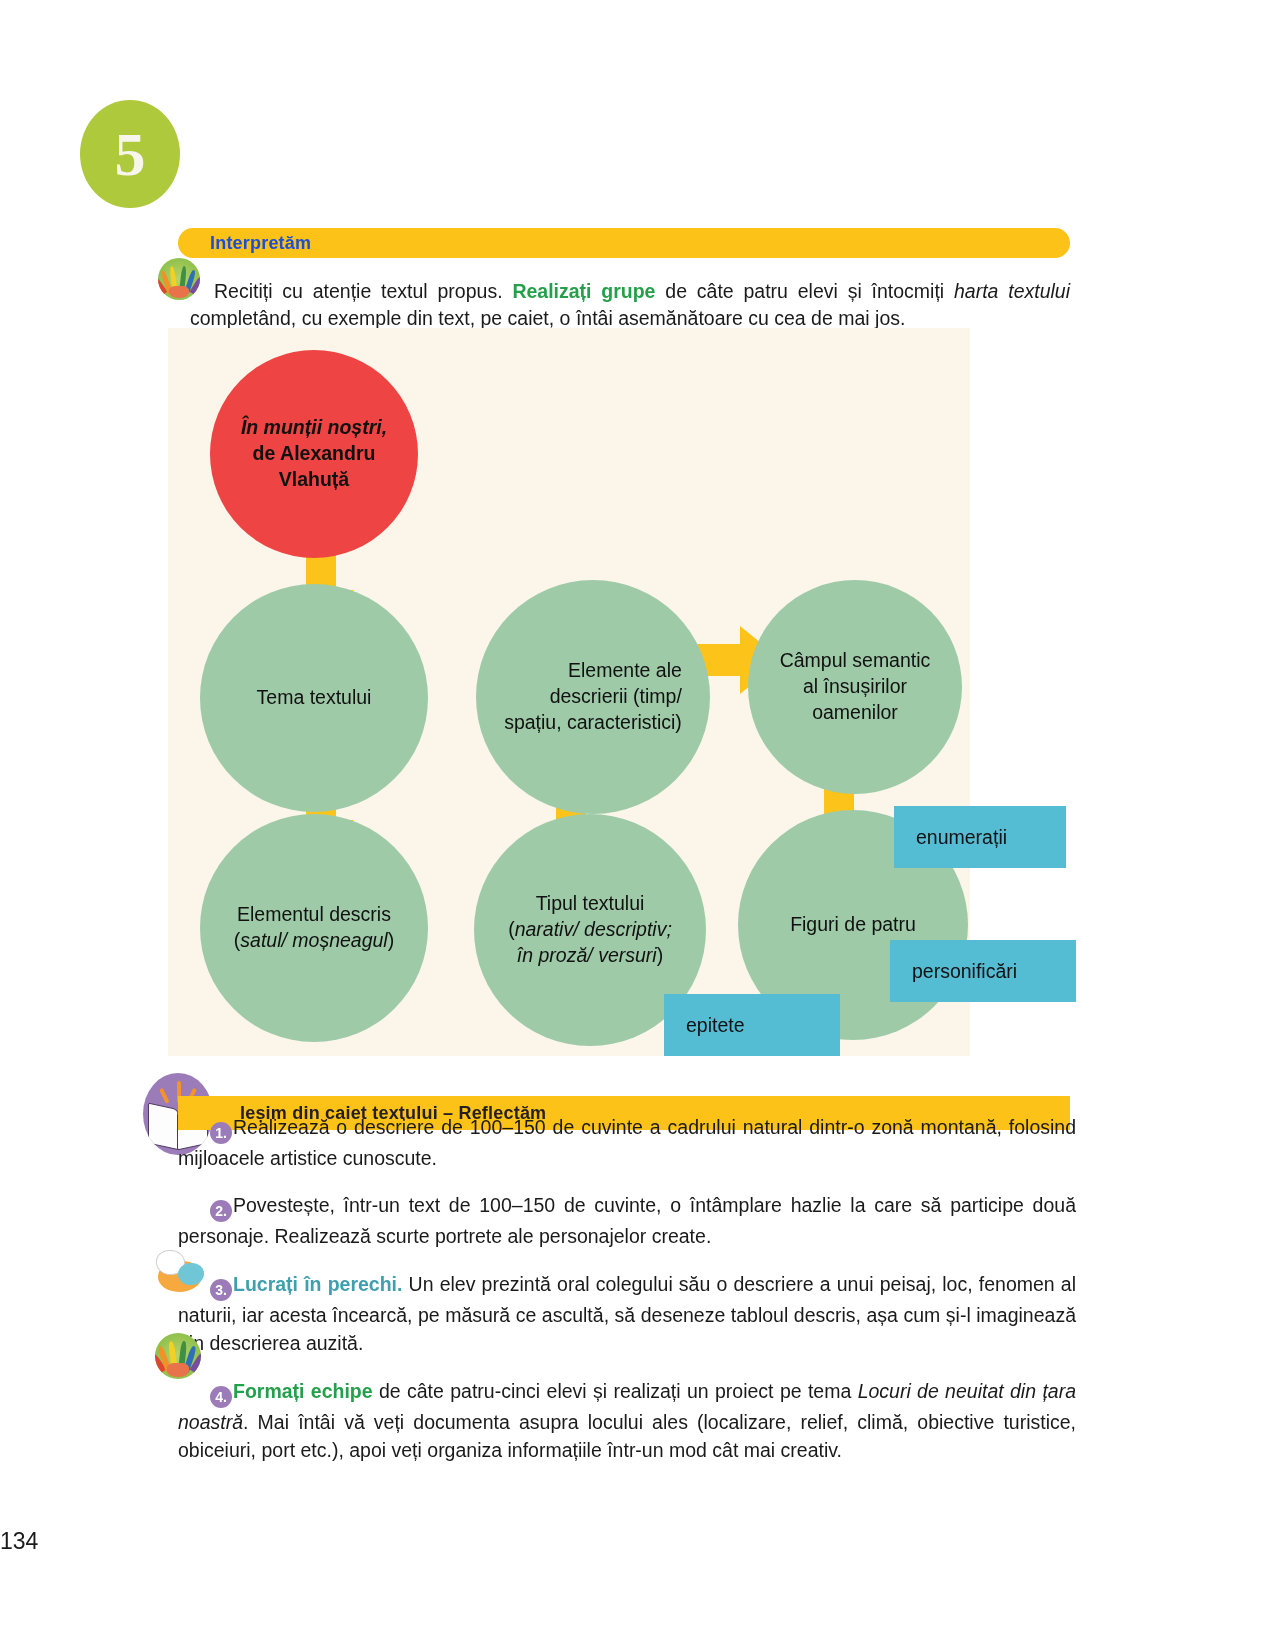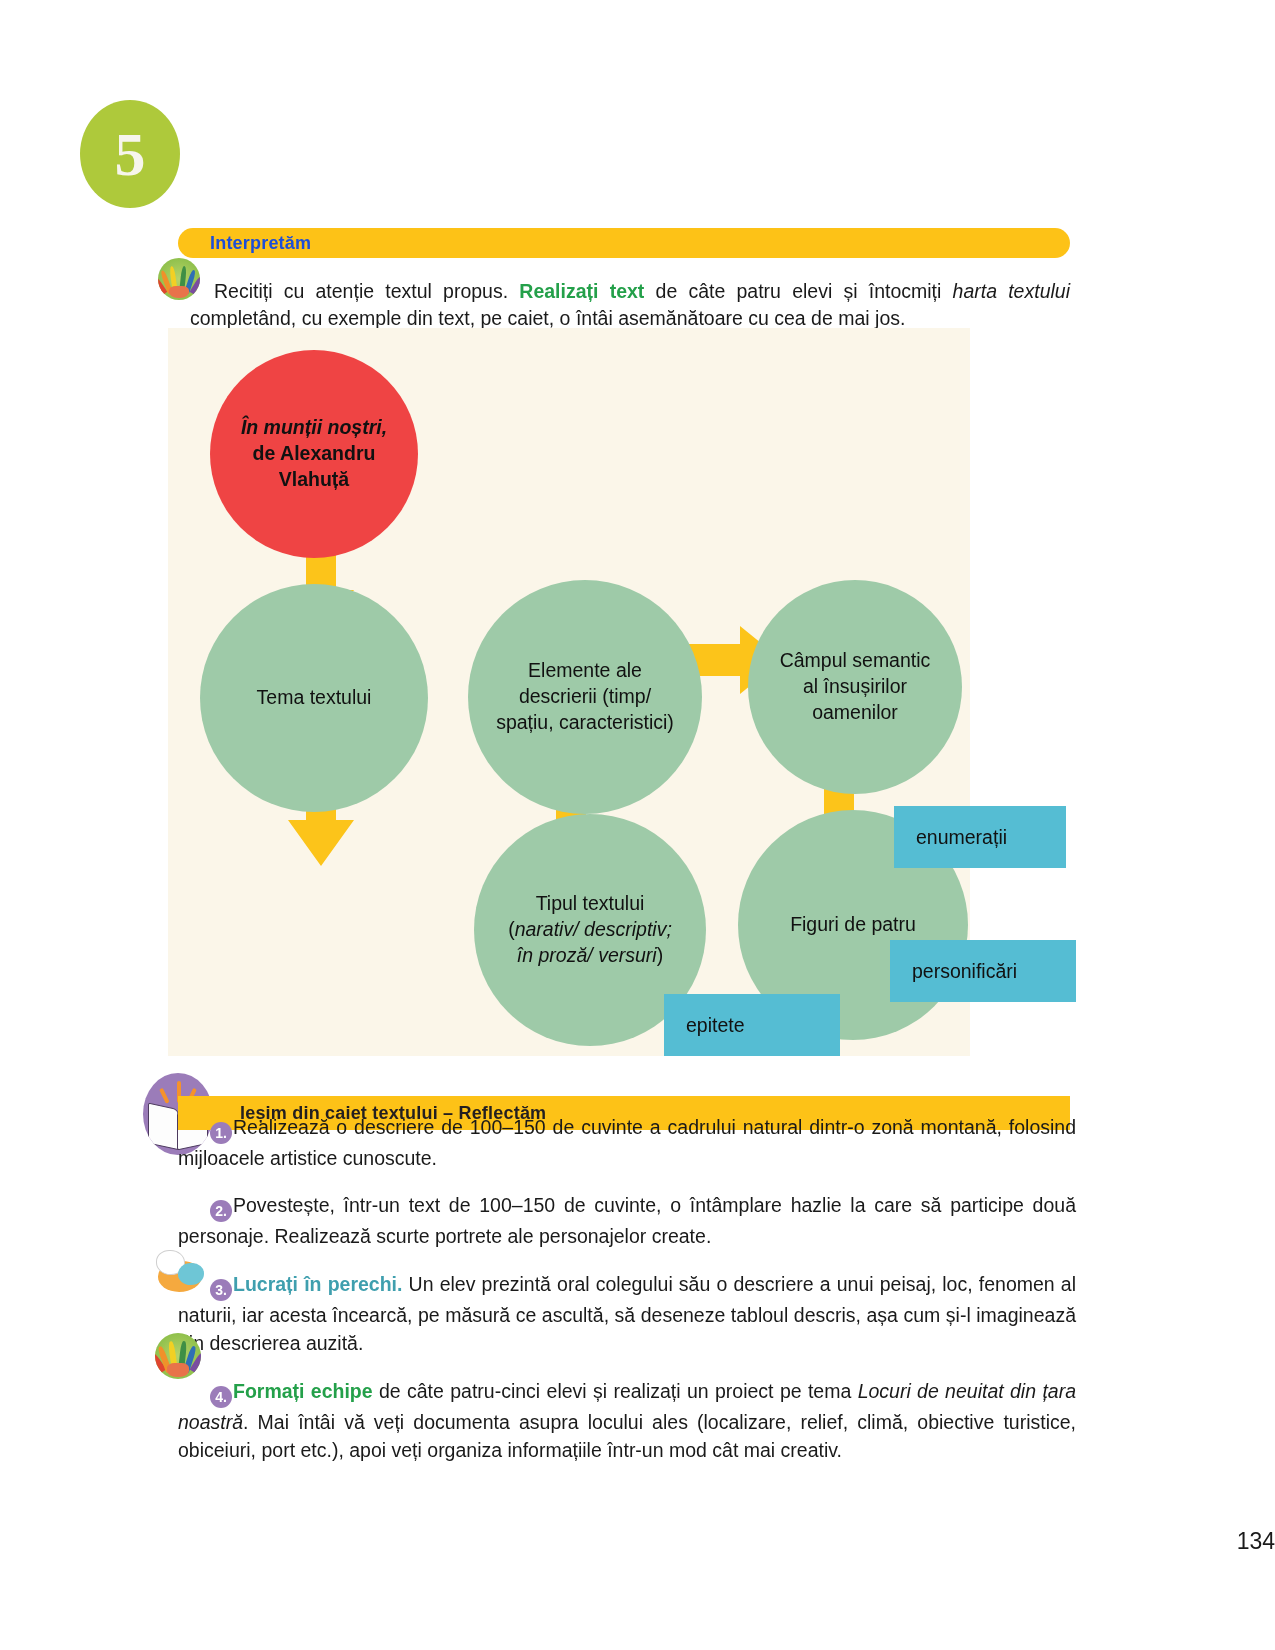--- a/index.html
+++ b/index.html
@@ -307,21 +307,21 @@
     top: 1333px;
     width: 46px;
     height: 46px;
   }
 
   
   #page-number {
     position: absolute;
     left: 0; right: 0;
     top: 1528px;
-    text-align: right;
+    text-align: left;
     font-size: 23px;
     color: #1a1a1a;
   }
 </style>
 </head>
 <body>
 
 <div id="unit-header">
   <div id="unit-number-badge">
     <span>5</span>
@@ -335,21 +335,21 @@
 <div id="intro-hands-icon" class="hands-icon">
     <div class="finger" style="background: rgb(224, 69, 47); left: 12%; height: 46%; transform: rotate(-34deg);"></div>
     <div class="finger" style="background: rgb(240, 145, 42); left: 24%; height: 58%; transform: rotate(-20deg);"></div>
     <div class="finger" style="background: rgb(242, 208, 36); left: 36%; height: 66%; transform: rotate(-8deg);"></div>
     <div class="finger" style="background: rgb(63, 143, 69); left: 49%; height: 66%; transform: rotate(6deg);"></div>
     <div class="finger" style="background: rgb(47, 111, 181); left: 61%; height: 58%; transform: rotate(18deg);"></div>
     <div class="finger" style="background: rgb(122, 76, 160); left: 73%; height: 46%; transform: rotate(32deg);"></div>
     <div class="palm"></div>
   </div>
 
-<p id="intro-paragraph"><span class="first-indent"></span><span>Recitiți cu atenție textul propus. </span><span class="bold-green">Realizați text</span><span> de câte patru elevi și întocmiți </span><span class="ital">harta textului</span><span> completând, cu exemple din text, pe caiet, o întâi asemănătoare cu cea de mai jos.</span></p>
+<p id="intro-paragraph"><span class="first-indent"></span><span>Recitiți cu atenție textul propus. </span><span class="bold-green">Realizați grupe</span><span> de câte patru elevi și întocmiți </span><span class="ital">harta textului</span><span> completând, cu exemple din text, pe caiet, o întâi asemănătoare cu cea de mai jos.</span></p>
 
 <div id="diagram-panel">
   <div id="diagram-stage">
 
     <svg class="arrow" style="left:118px; top:190px; width:70px; height:120px;" viewBox="0 0 70 120">
       <polygon points="20,0 50,0 50,72 68,72 35,118 2,72 20,72" fill="#fcc41a"></polygon>
     </svg>
 
     <svg class="arrow" style="left:118px; top:420px; width:70px; height:120px;" viewBox="0 0 70 120">
       <polygon points="20,0 50,0 50,72 68,72 35,118 2,72 20,72" fill="#fcc41a"></polygon>
@@ -374,36 +374,42 @@
         <span>Vlahuță</span>
       </div>
     </div>
 
     <div class="node-circle circle-green" style="left:32px; top:256px; width:228px; height:228px;">
       <div class="node-text">
         <span>Tema textului</span>
       </div>
     </div>
 
-    <div class="node-circle circle-green" style="left:300px; top:252px; width:234px; height:234px;">
+    <div class="node-circle circle-green" style="left:308px; top:252px; width:234px; height:234px;text-align:right;">
       <div class="node-text">
         <span>Elemente ale</span><br>
         <span>descrierii (timp/</span><br>
         <span>spațiu, caracteristici)</span>
       </div>
     </div>
 
     <div class="node-circle circle-green" style="left:580px; top:252px; width:214px; height:214px;">
       <div class="node-text">
         <span>Câmpul semantic</span><br>
         <span>al însușirilor</span><br>
         <span>oamenilor</span>
       </div>
     </div>
 
+    <div class="node-circle circle-green" style="left:32px; top:486px; width:228px; height:228px;">
+      <div class="node-text">
+        <span>Elementul descris</span><br>
+        <span>(</span><span class="ital">satul/ moșneagul</span><span>)</span>
+      </div>
+    </div>
 
     <div class="node-circle circle-green" style="left:306px; top:486px; width:232px; height:232px;">
       <div class="node-text">
         <span>Tipul textului</span><br>
         <span>(</span><span class="ital">narativ/ descriptiv;</span><br>
         <span class="ital">în proză/ versuri</span><span>)</span>
       </div>
     </div>
 
     <div class="node-circle circle-green" style="left:570px; top:482px; width:230px; height:230px;">

